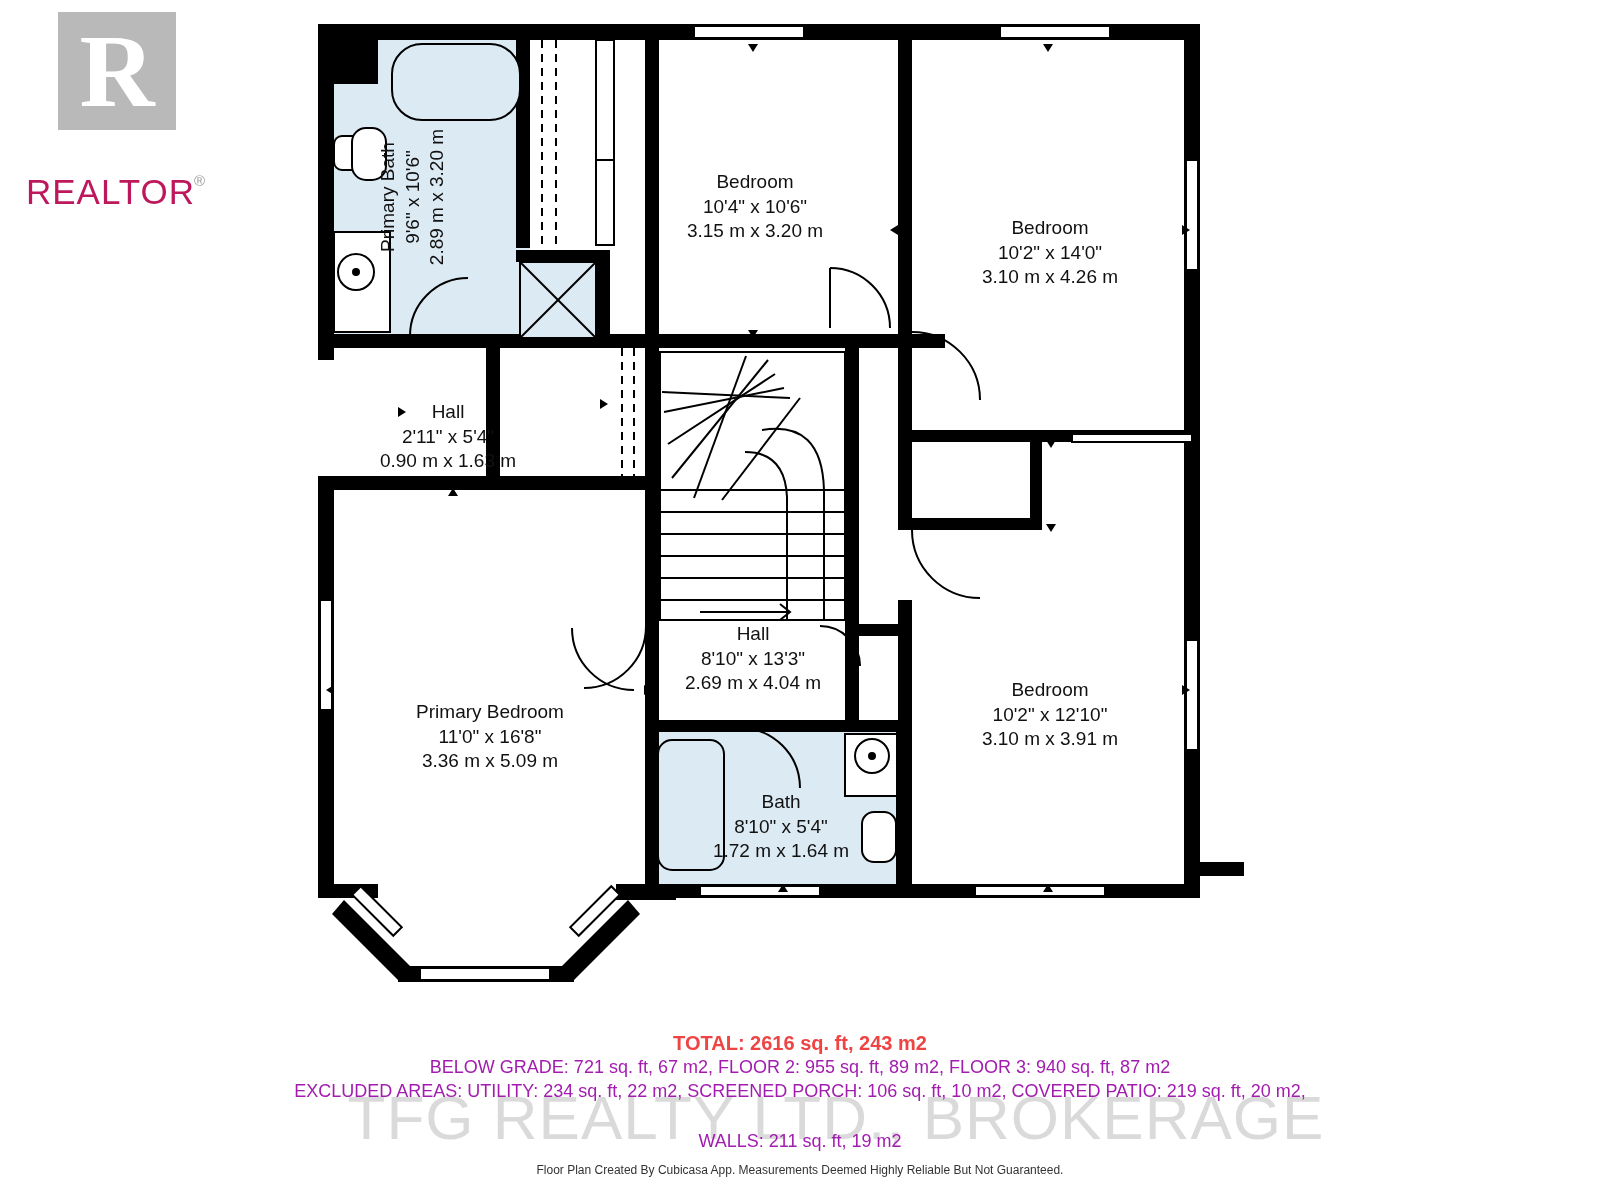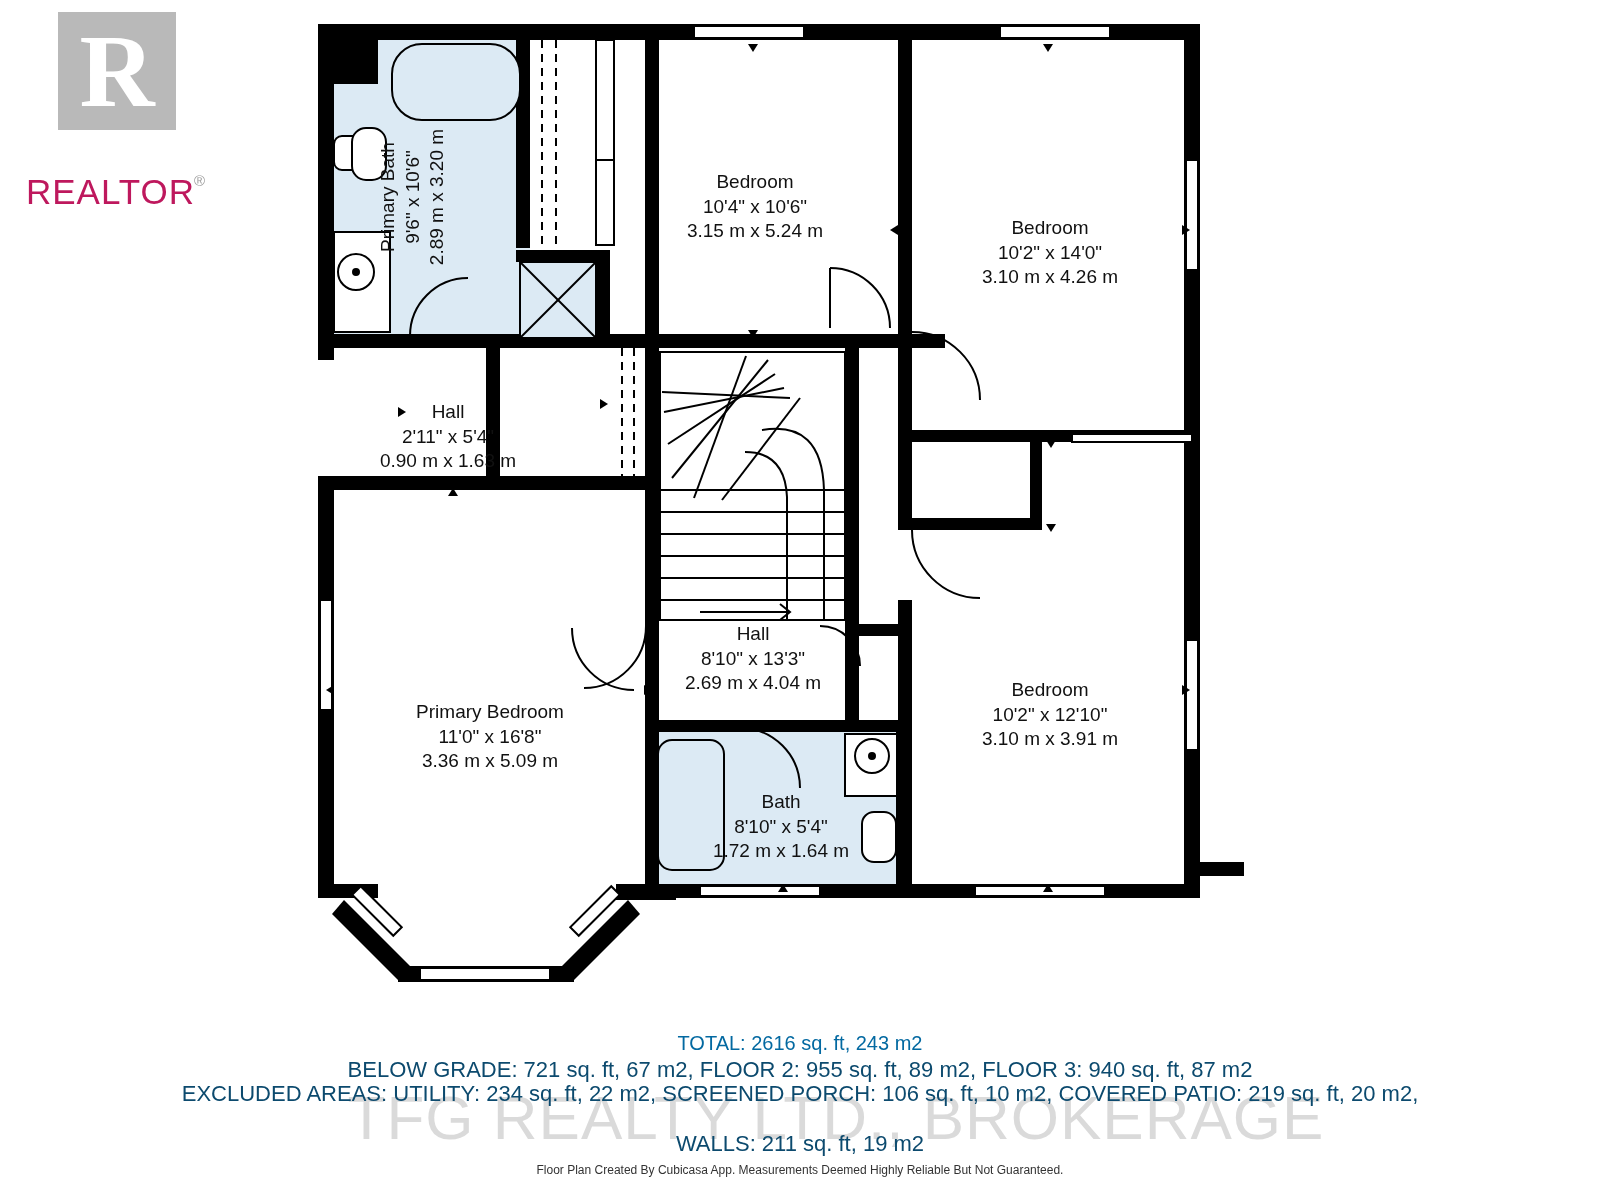--- a/index.html
+++ b/index.html
@@ -8,22 +8,22 @@
     font-family:"Liberation Sans", sans-serif;
     position:relative;overflow:hidden;color:#1a1a1a;
   }
   .plan{position:absolute;left:0;top:0;width:1600px;height:1200px;}
   .label{position:absolute;text-align:center;line-height:1.30;}
   .label .nm{font-size:19px;font-weight:400;color:#111;white-space:nowrap;}
   .label .d1{font-size:19px;font-weight:400;color:#111;white-space:nowrap;}
   .label .d2{font-size:19px;font-weight:400;color:#111;white-space:nowrap;}
   .rot{transform-origin:center center;}
   .footer{position:absolute;left:0;width:1600px;text-align:center;}
-  .f-total{font-size:20px;font-weight:normal;color:#0369a1;}
-  .f-line{font-size:22px;color:#0c4a6e;}
+  .f-total{font-size:20px;font-weight:bold;color:#ef4444;}
+  .f-line{font-size:18px;color:#a21caf;}
   .f-credit{font-size:12px;color:#333;}
   
   .realtor{position:absolute;left:18px;top:12px;width:250px;height:200px;}
   .realtor .rbox{position:absolute;left:40px;top:0px;width:118px;height:118px;background:#b9b9b9;}
   .realtor .rletter{position:absolute;left:40px;top:0;width:118px;height:118px;color:#ffffff;font-size:104px;font-weight:bold;line-height:118px;text-align:center;font-family:"Liberation Serif",serif;}
   .realtor .rtext{position:absolute;left:8px;top:160px;font-size:35px;letter-spacing:1px;color:#be185d;font-weight:400;}
   .realtor .rreg{position:absolute;left:176px;top:160px;font-size:15px;color:#9d9d9d;}
   
   .watermark{position:absolute;left:0;width:1600px;text-align:center;font-size:62px;color:rgba(150,150,150,0.35);font-weight:400;letter-spacing:1px;}
   svg{position:absolute;left:0;top:0;overflow:visible;}
@@ -206,21 +206,21 @@
 
   <div class="label rot" style="left:343px;top:160px;width:140px;transform:rotate(-90deg);">
     <div class="nm">Primary Bath</div>
     <div class="d1">9'6" x 10'6"</div>
     <div class="d2">2.89 m x 3.20 m</div>
   </div>
 
   <div class="label" style="left:650px;top:170px;width:210px;">
     <div class="nm">Bedroom</div>
     <div class="d1">10'4" x 10'6"</div>
-    <div class="d2">3.15 m x 5.24 m</div>
+    <div class="d2">3.15 m x 3.20 m</div>
   </div>
 
   <div class="label" style="left:945px;top:216px;width:210px;">
     <div class="nm">Bedroom</div>
     <div class="d1">10'2" x 14'0"</div>
     <div class="d2">3.10 m x 4.26 m</div>
   </div>
 
   <div class="label" style="left:348px;top:400px;width:200px;">
     <div class="nm">Hall</div>

